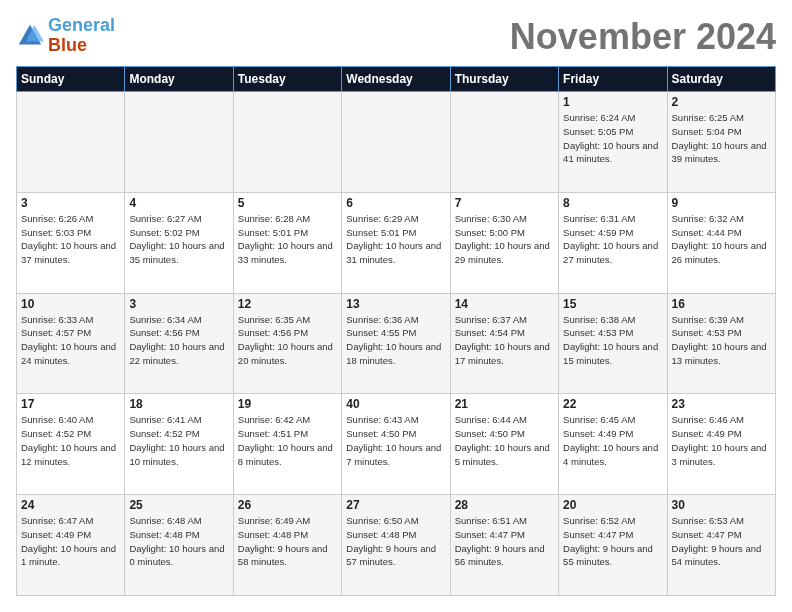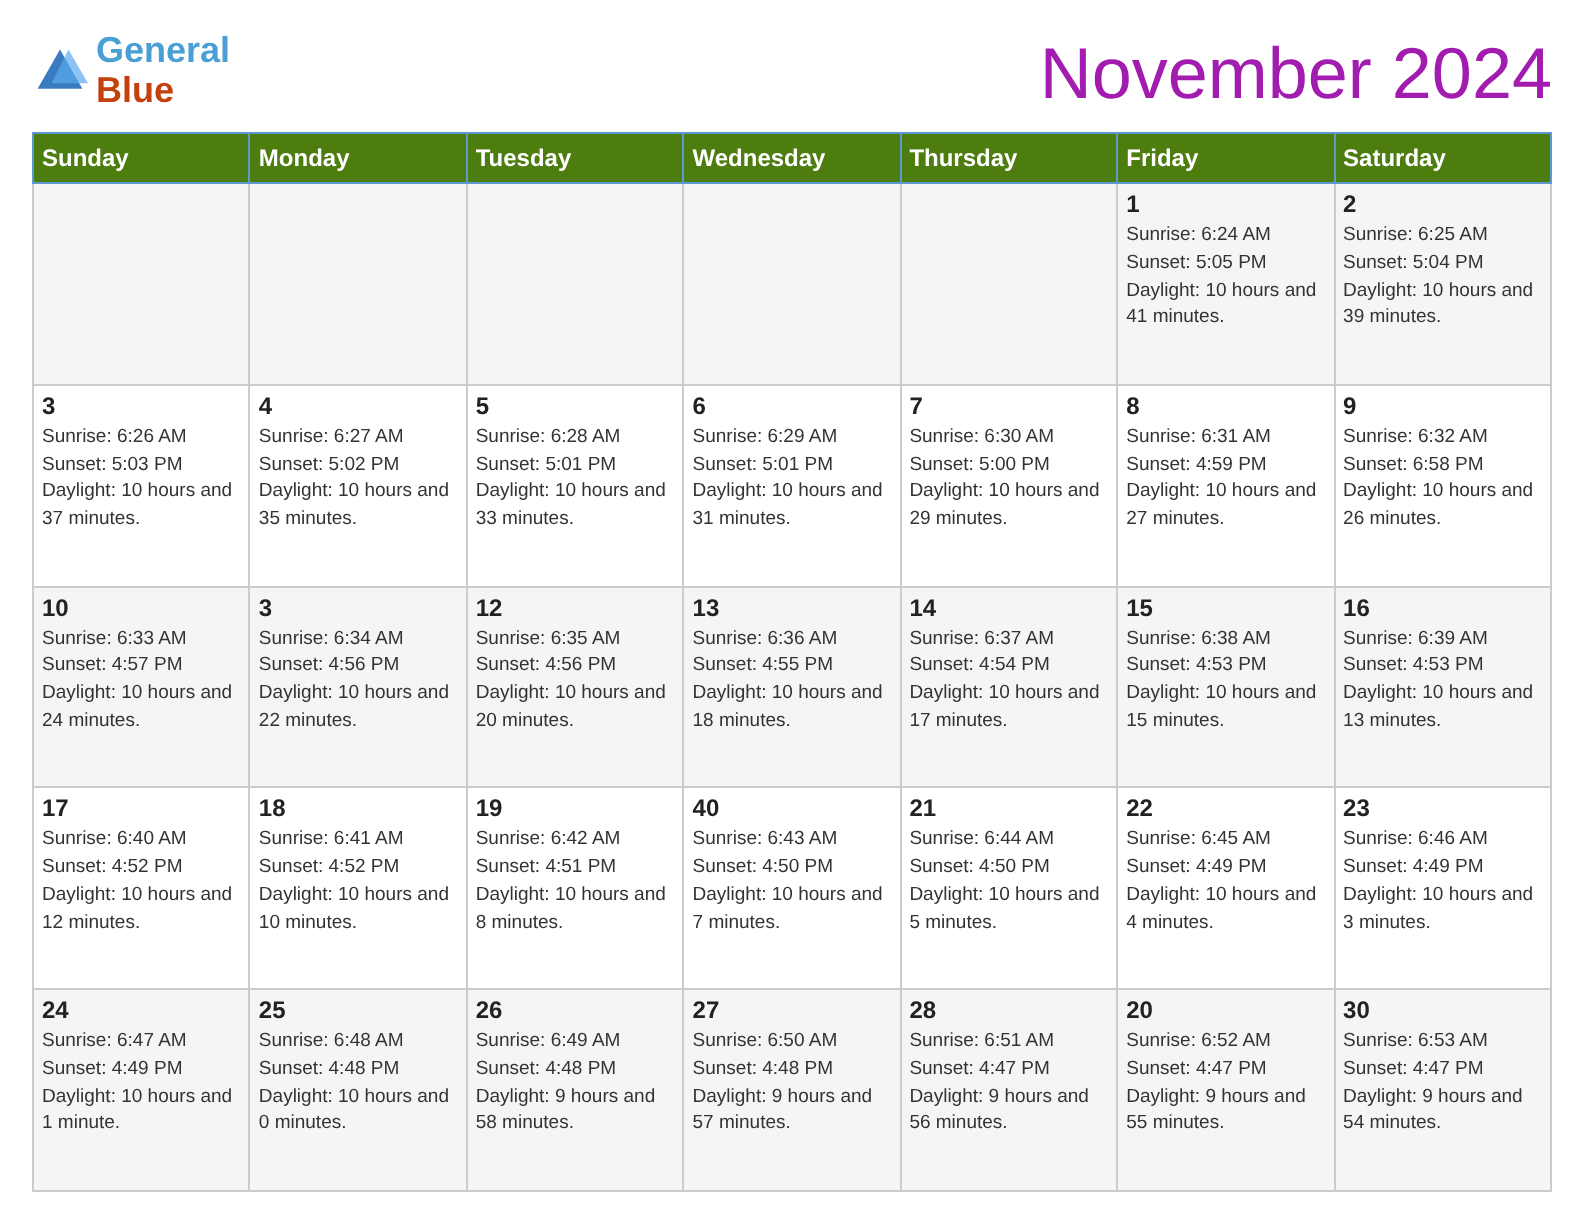--- a/index.html
+++ b/index.html
@@ -39,36 +39,36 @@
     }
     .logo-icon {
       width: 28px;
       height: 28px;
     }
     .title-block {
       text-align: right;
     }
     .month-title {
       font-size: 36px;
-      font-weight: normal;
-      color: #a21caf;
+      font-weight: bold;
+      color: #737373;
     }
     .location {
       font-size: 16px;
       color: #555;
     }
     .calendar {
       flex: 1;
       border: 1px solid #ccc;
       border-collapse: collapse;
       width: 100%;
       table-layout: fixed;
     }
     .calendar th {
-      background: #4d7c0f;
+      background: #0f172a;
       color: #fff;
       font-size: 12px;
       font-weight: bold;
       padding: 5px 4px;
       text-align: left;
       border: 1px solid #5a9ad0;
       margin-top: 45px;
     }
     .calendar td {
       border: 1px solid #ccc;
@@ -185,21 +185,21 @@
           </td>
           <td>
             <span class="day-num">8</span>
             <div class="cell-info">Sunrise: 6:31 AM
 Sunset: 4:59 PM
 Daylight: 10 hours and 27 minutes.</div>
           </td>
           <td>
             <span class="day-num">9</span>
             <div class="cell-info">Sunrise: 6:32 AM
-Sunset: 6:58 PM
+Sunset: 4:44 PM
 Daylight: 10 hours and 26 minutes.</div>
           </td>
         </tr>
         <tr>
           <td>
             <span class="day-num">10</span>
             <div class="cell-info">Sunrise: 6:33 AM
 Sunset: 4:57 PM
 Daylight: 10 hours and 24 minutes.</div>
           </td>

